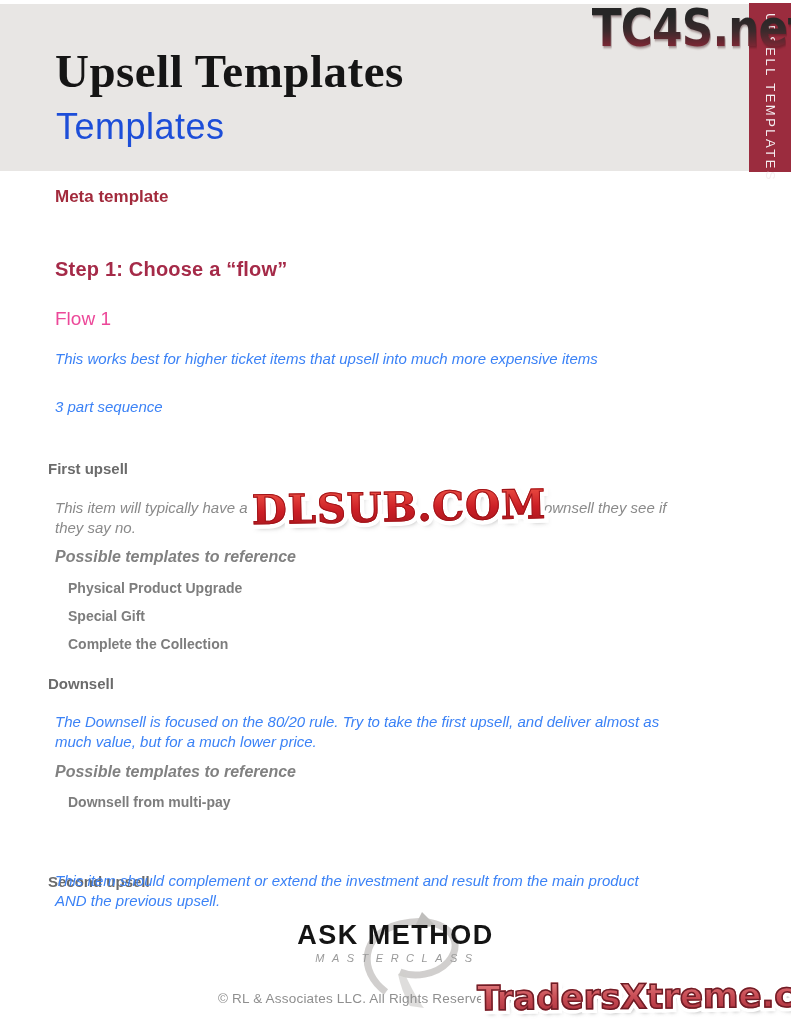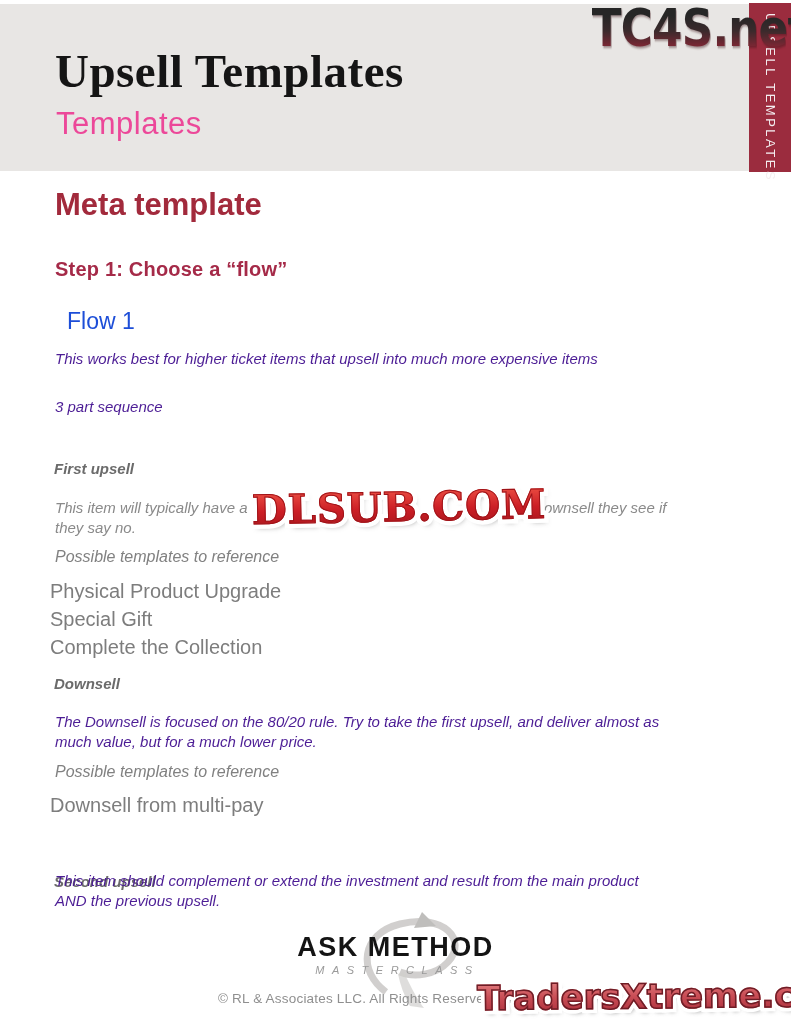--- a/index.html
+++ b/index.html
@@ -17,21 +17,21 @@
     position:absolute; left:0; top:4px; width:791px; height:167px;
     background:#e8e6e4;
   }
   .doc-title {
     position:absolute; left:55px; top:44px;
     font-family:"Liberation Serif", serif;
     font-size:47px; font-weight:700; color:#151515; letter-spacing:.5px;
   }
   .doc-subtitle {
     position:absolute; left:56px; top:106px;
-    font-size:31px; font-weight:400; color:#ec4899; letter-spacing:.5px;
+    font-size:36px; font-weight:400; color:#1d4ed8; letter-spacing:.5px;
   }
 
   
   .side-tab {
     position:absolute; right:0; top:3px; width:42px; height:169px;
     background:#9b2c3e; z-index:2;
   }
   .side-tab-label {
     writing-mode:vertical-rl;
     font-size:13px; letter-spacing:2.5px; color:#f4eef0;
@@ -46,46 +46,46 @@
     transform:scaleX(.78) scaleY(.92); transform-origin:top right;
     background:linear-gradient(to bottom, #262626 30%, #3a2a2c 55%, #8c2636 88%);
     -webkit-background-clip:text; background-clip:text; color:transparent;
     text-shadow:0 0 0 transparent;
     filter:drop-shadow(1px 2px 1px rgba(60,20,25,.45));
   }
 
   
   .section-heading {
     position:absolute; left:55px; top:187px;
-    font-size:31px; font-weight:700; color:#a22a3c;
+    font-size:17px; font-weight:700; color:#a22a3c;
   }
   .step-heading {
     position:absolute; left:55px; top:258px;
     font-size:20px; font-weight:700; color:#a52a48; letter-spacing:.2px;
   }
   .flow-label {
-    position:absolute; left:67px; top:308px;
-    font-size:23px; color:#1d4ed8;
+    position:absolute; left:55px; top:308px;
+    font-size:19px; color:#ec4899;
   }
   .body-it {
     position:absolute; left:55px;
-    font-size:15px; font-style:italic; color:#4c1d95; line-height:20px;
+    font-size:15px; font-style:italic; color:#3b82f6; line-height:20px;
     white-space:pre-line;
   }
   .sub-head {
-    position:absolute; left:54px;
-    font-size:15px; font-style:italic; font-weight:700; color:#6b6b6b;
+    position:absolute; left:48px;
+    font-size:15px; font-weight:700; color:#6b6b6b;
   }
   .tmpl-label {
     position:absolute; left:55px;
-    font-size:16px; font-style:italic; color:#818181;
+    font-size:16px; font-style:italic; color:#818181;font-weight:bold;
   }
   .tmpl-item {
-    position:absolute; left:50px;
-    font-size:20px; color:#7d7d7d;
+    position:absolute; left:68px;
+    font-size:14px; color:#7d7d7d;font-weight:bold;
   }
 
   
   .gap-par {
     position:absolute; left:55px; top:498px;
     font-size:15px; font-style:italic; color:#8a8a8a; line-height:20px;
   }
   .gap-line1 { display:flex; align-items:baseline; white-space:nowrap; }
   .gap-spacer { display:inline-block; width:273px; }
 
@@ -113,21 +113,21 @@
   
   .logo-wrap {
     position:absolute; left:0; top:920px; width:791px; height:70px;
     display:flex; flex-direction:column; align-items:center;
   }
   .logo-swoosh {
     position:absolute; left:352px; top:-14px; width:120px; height:104px;
     opacity:.85; z-index:0;
   }
   .logo-line1 {
-    position:relative; z-index:1; margin-top:12px;
+    position:relative; z-index:1; 
     font-size:27px; font-weight:700; color:#141414; letter-spacing:1.5px;
   }
   .logo-line2 {
     position:relative; z-index:1; margin-top:1px;
     font-size:11px; color:#9a9a9a; letter-spacing:7.5px; text-indent:4px;font-style:italic;
   }
   .copyright {
     position:absolute; left:218px; top:991px;
     font-size:13.5px; color:#8f8f8f; letter-spacing:.2px; white-space:nowrap;
   }

